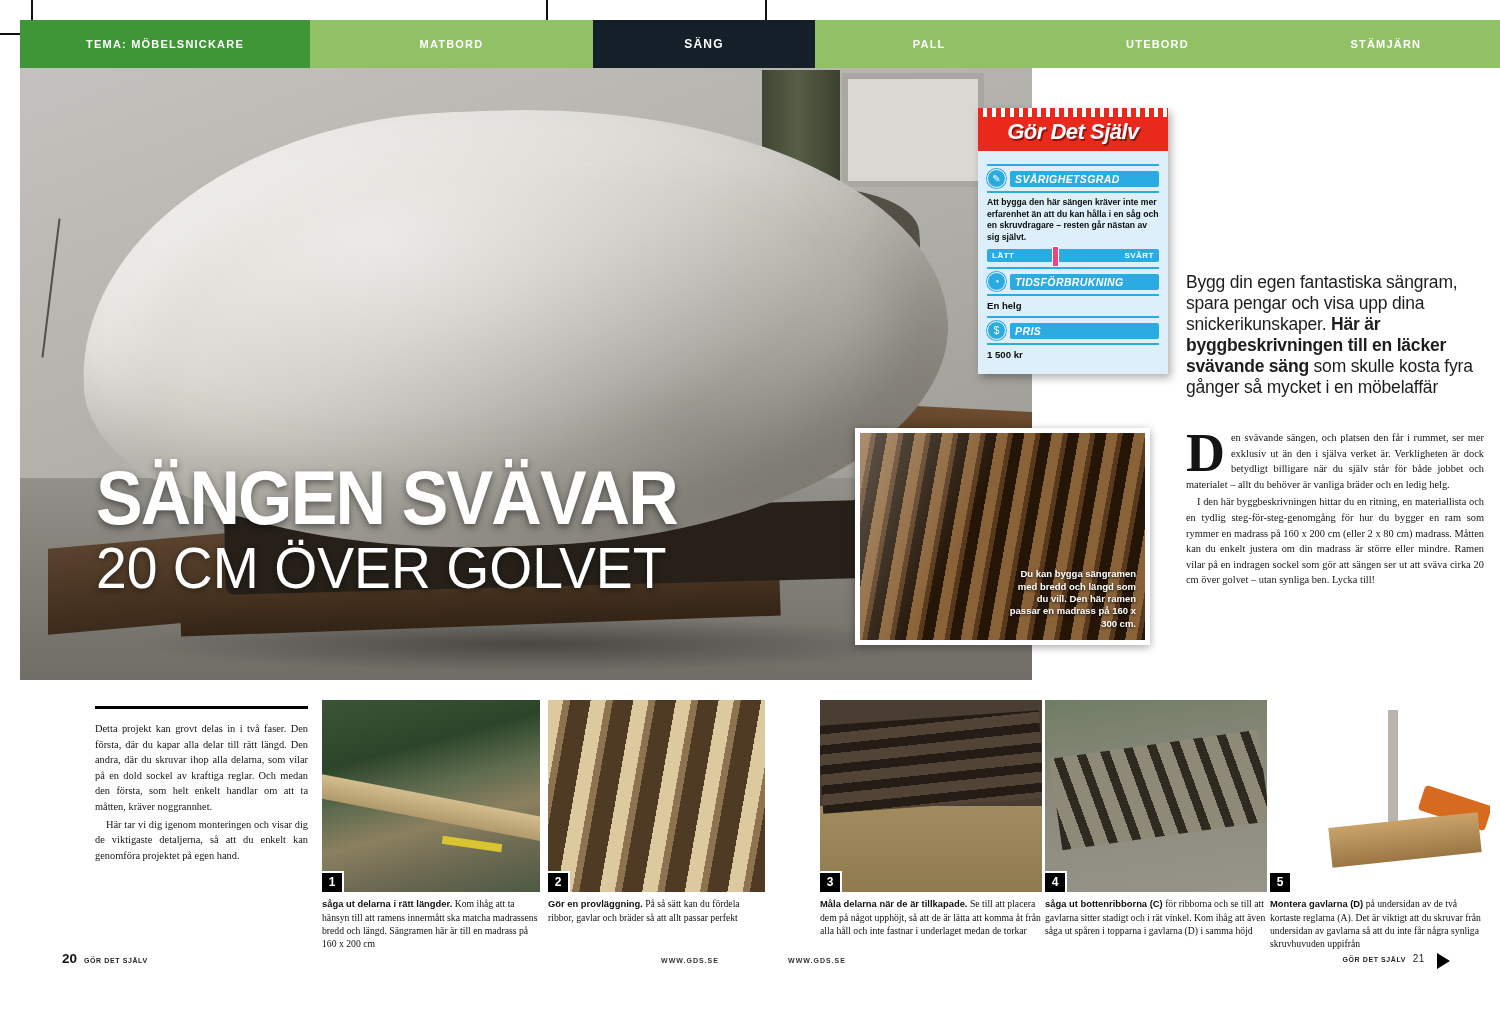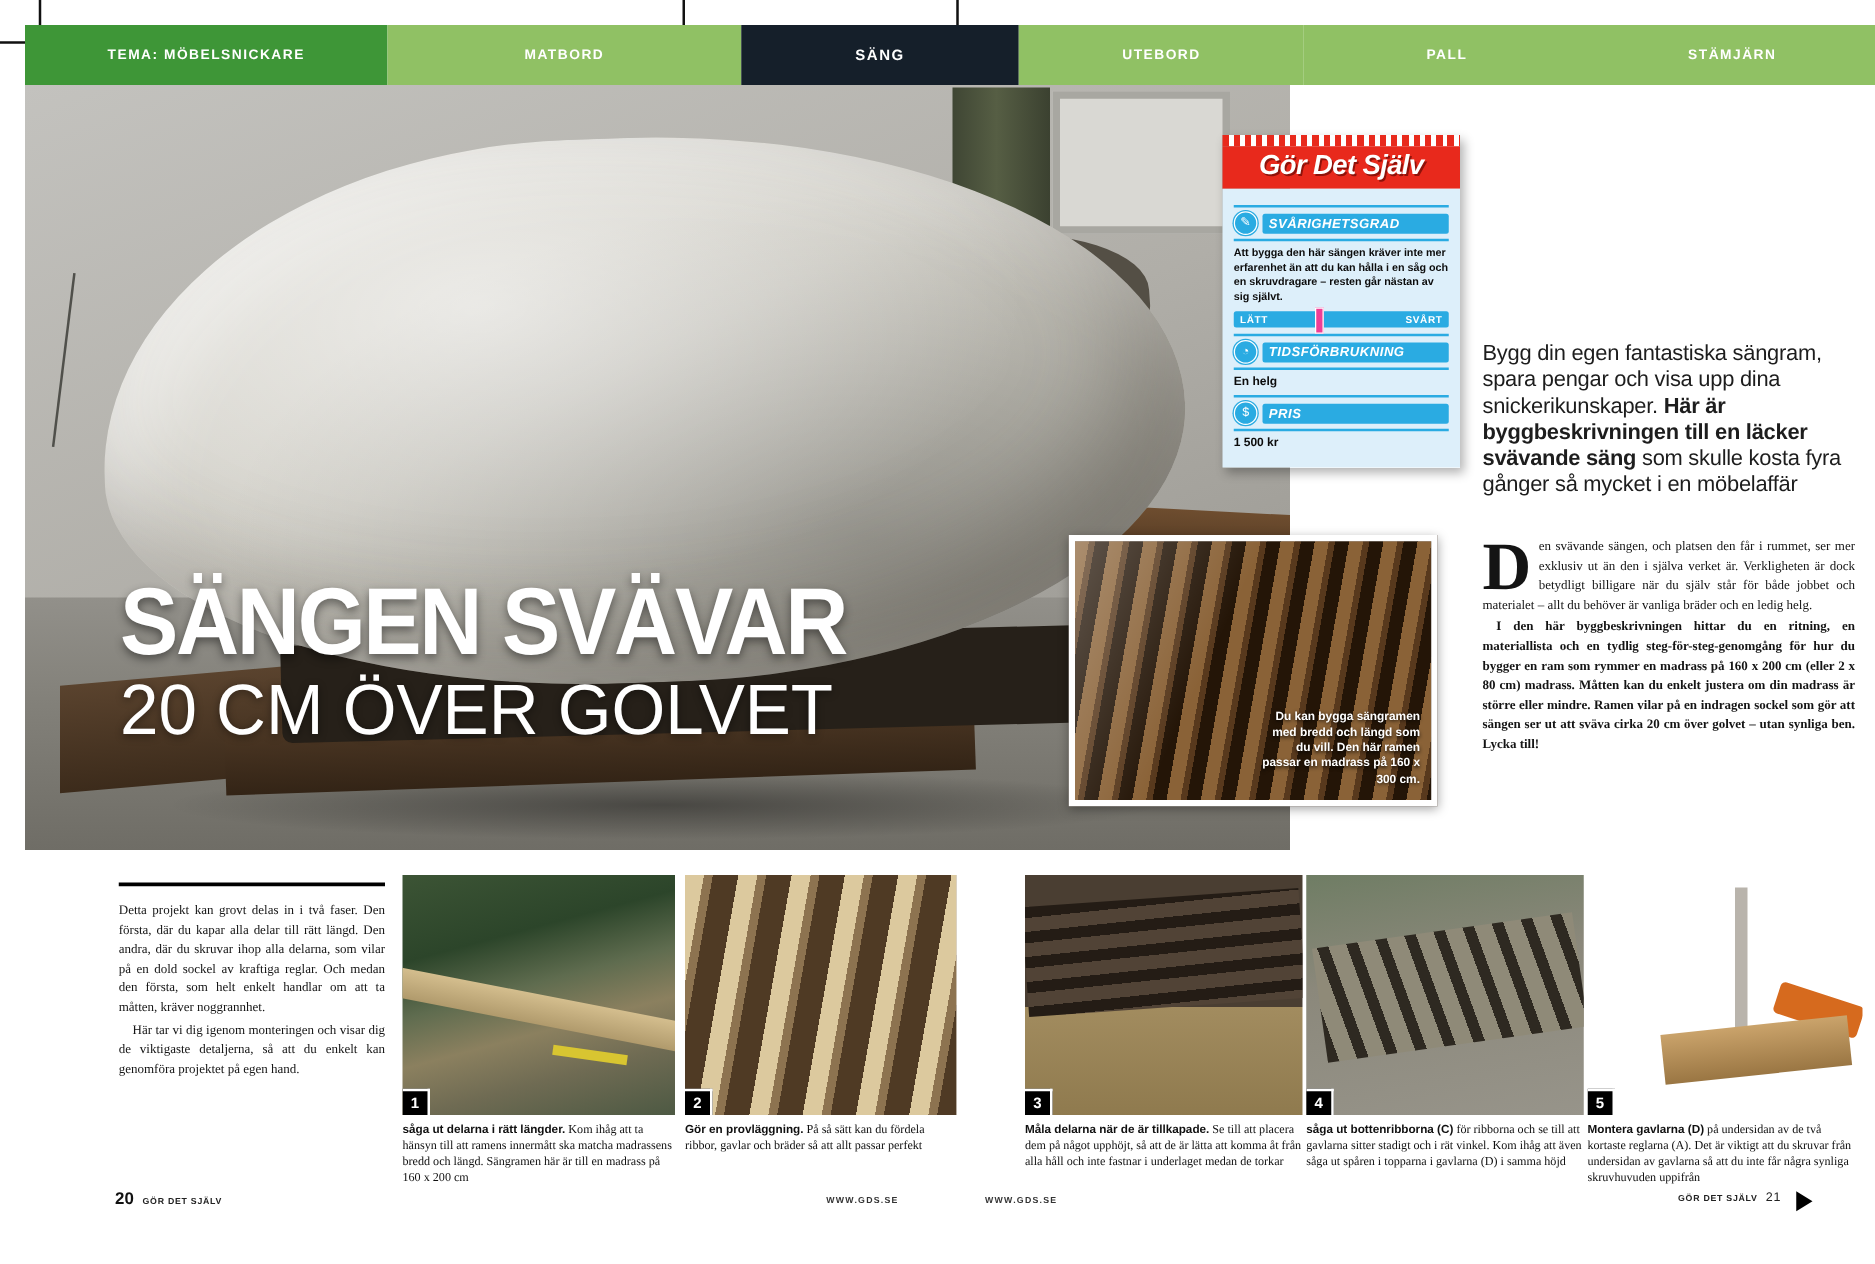--- a/index.html
+++ b/index.html
@@ -91,21 +91,21 @@
   .ib-value{font-size:9.6px;font-weight:bold;color:#0c0c0c;margin:1px 0 4px;}
 
   
   .intro{position:absolute;left:1186px;top:272px;width:300px;font-size:17.5px;line-height:1.2;
         color:#1d1d1d;letter-spacing:-.2px;}
   .intro b{font-weight:800;}
   .article{position:absolute;left:1186px;top:430px;width:298px;font-family:"Liberation Serif",serif;
         font-size:10.4px;line-height:1.5;text-align:justify;color:#141414;}
   .dropcap{float:left;font-size:54px;line-height:42px;font-weight:bold;padding:2px 6px 0 0;
         font-family:"Liberation Serif",serif;}
-  .article .p2{text-indent:11px;margin-top:2px;font-weight:bold;}
+  .article .p2{text-indent:11px;margin-top:2px;}
 
   
   .assembly{position:absolute;left:95px;top:696px;width:213px;}
   .assembly h2{font-family:"Liberation Serif",serif;font-size:21px;font-weight:800;
         line-height:1.12;margin:0;color:#000;}
   .assembly .rule{height:3px;background:#000;margin:10px 0 12px;}
   .assembly p{font-family:"Liberation Serif",serif;font-size:10.4px;line-height:1.5;
         text-align:justify;margin:0;color:#141414;}
   .assembly .p2{text-indent:11px;margin-top:2px;}
 
@@ -132,21 +132,21 @@
         background:linear-gradient(180deg,#caa36b,#9a7643);transform:rotate(-6deg);}
   .ph5 .drill{position:absolute;left:150px;top:95px;width:70px;height:26px;background:#d66a1e;
         transform:rotate(18deg);border-radius:4px;}
   .step-num{position:absolute;left:0;bottom:0;width:20px;height:19px;background:#000;color:#fff;
         font-weight:bold;font-size:12px;text-align:center;line-height:19px;
         border-top:2px solid #fff;border-right:2px solid #fff;}
   .step-caption{font-family:"Liberation Serif",serif;font-size:9.7px;line-height:1.35;color:#101010;}
   .step-caption b{font-family:"Liberation Sans",sans-serif;font-size:9.4px;}
 
   
-  .footer-left{position:absolute;left:62px;top:951px;display:flex;align-items:baseline;gap:7px;margin-left:30px;}
+  .footer-left{position:absolute;left:62px;top:951px;display:flex;align-items:baseline;gap:7px;}
   .footer-left .pageno{font-size:13.5px;font-weight:800;}
   .footer-left .brand{font-size:7px;font-weight:bold;letter-spacing:.6px;color:#222;}
   .wm{position:absolute;top:957px;width:90px;text-align:center;font-size:7px;font-weight:bold;
         letter-spacing:1px;color:#333;}
   .wm1{left:645px;} .wm2{left:772px;}
   .footer-right{position:absolute;left:1300px;top:953px;width:125px;text-align:right;
         font-size:7px;font-weight:bold;letter-spacing:.6px;color:#222;}
   .footer-right .pageno{font-size:10px;font-weight:400;margin-left:4px;}
   .next-arrow{position:absolute;left:1437px;top:953px;width:0;height:0;
         border-left:13px solid #000;border-top:8px solid transparent;border-bottom:8px solid transparent;}
@@ -158,22 +158,22 @@
 
   <div class="cropmark" style="left:31px;top:0;width:2px;height:36px;"></div>
   <div class="cropmark" style="left:546px;top:0;width:2px;height:30px;"></div>
   <div class="cropmark" style="left:765px;top:0;width:2px;height:30px;"></div>
   <div class="cropmark" style="left:0;top:33px;width:22px;height:2px;"></div>
 
   <div class="tabbar">
     <div class="tab tab-1">TEMA: MÖBELSNICKARE</div>
     <div class="tab tab-2">MATBORD</div>
     <div class="tab tab-3">SÄNG</div>
+    <div class="tab tab-4">PALL</div>
     <div class="tab tab-5">UTEBORD</div>
-    <div class="tab tab-4">PALL</div>
     <div class="tab tab-6">STÄMJÄRN</div>
   </div>
 
   <div class="hero">
     <div class="hero-wall"></div>
     <div class="hero-floor"></div>
     <div class="hero-curtain"></div>
     <div class="hero-window"></div>
     <div class="hero-cable"></div>
     <div class="hero-shadow"></div>

